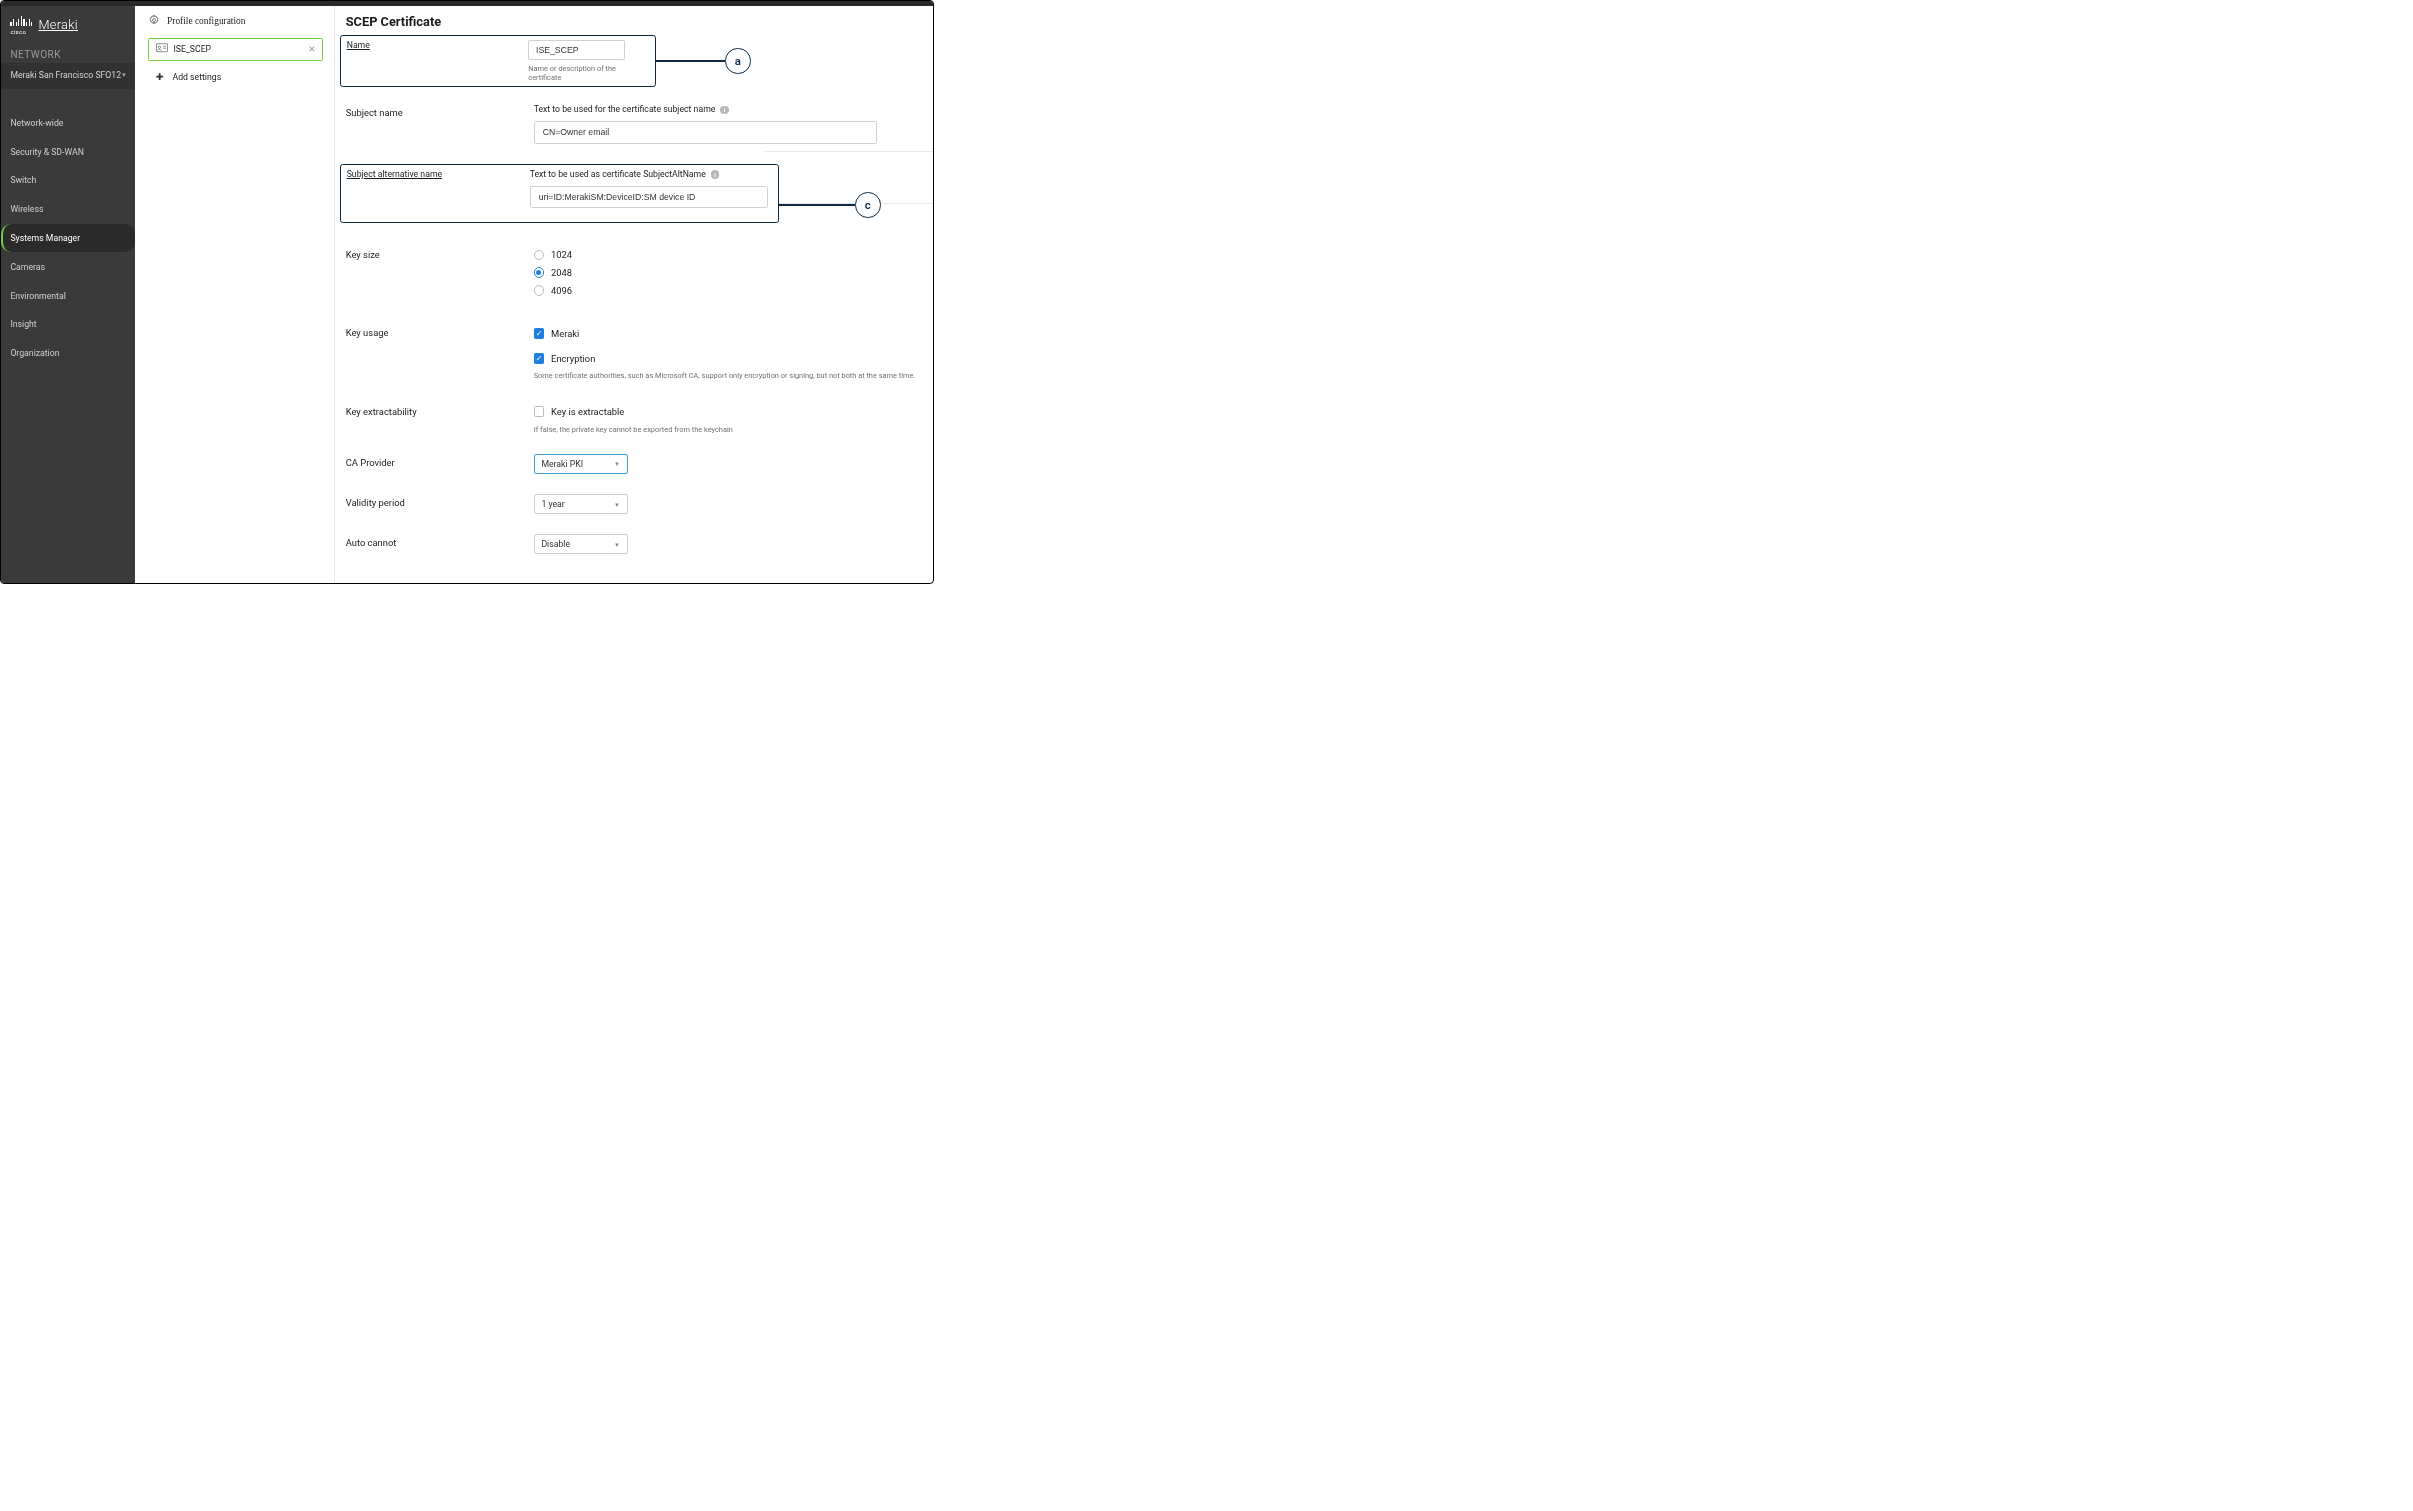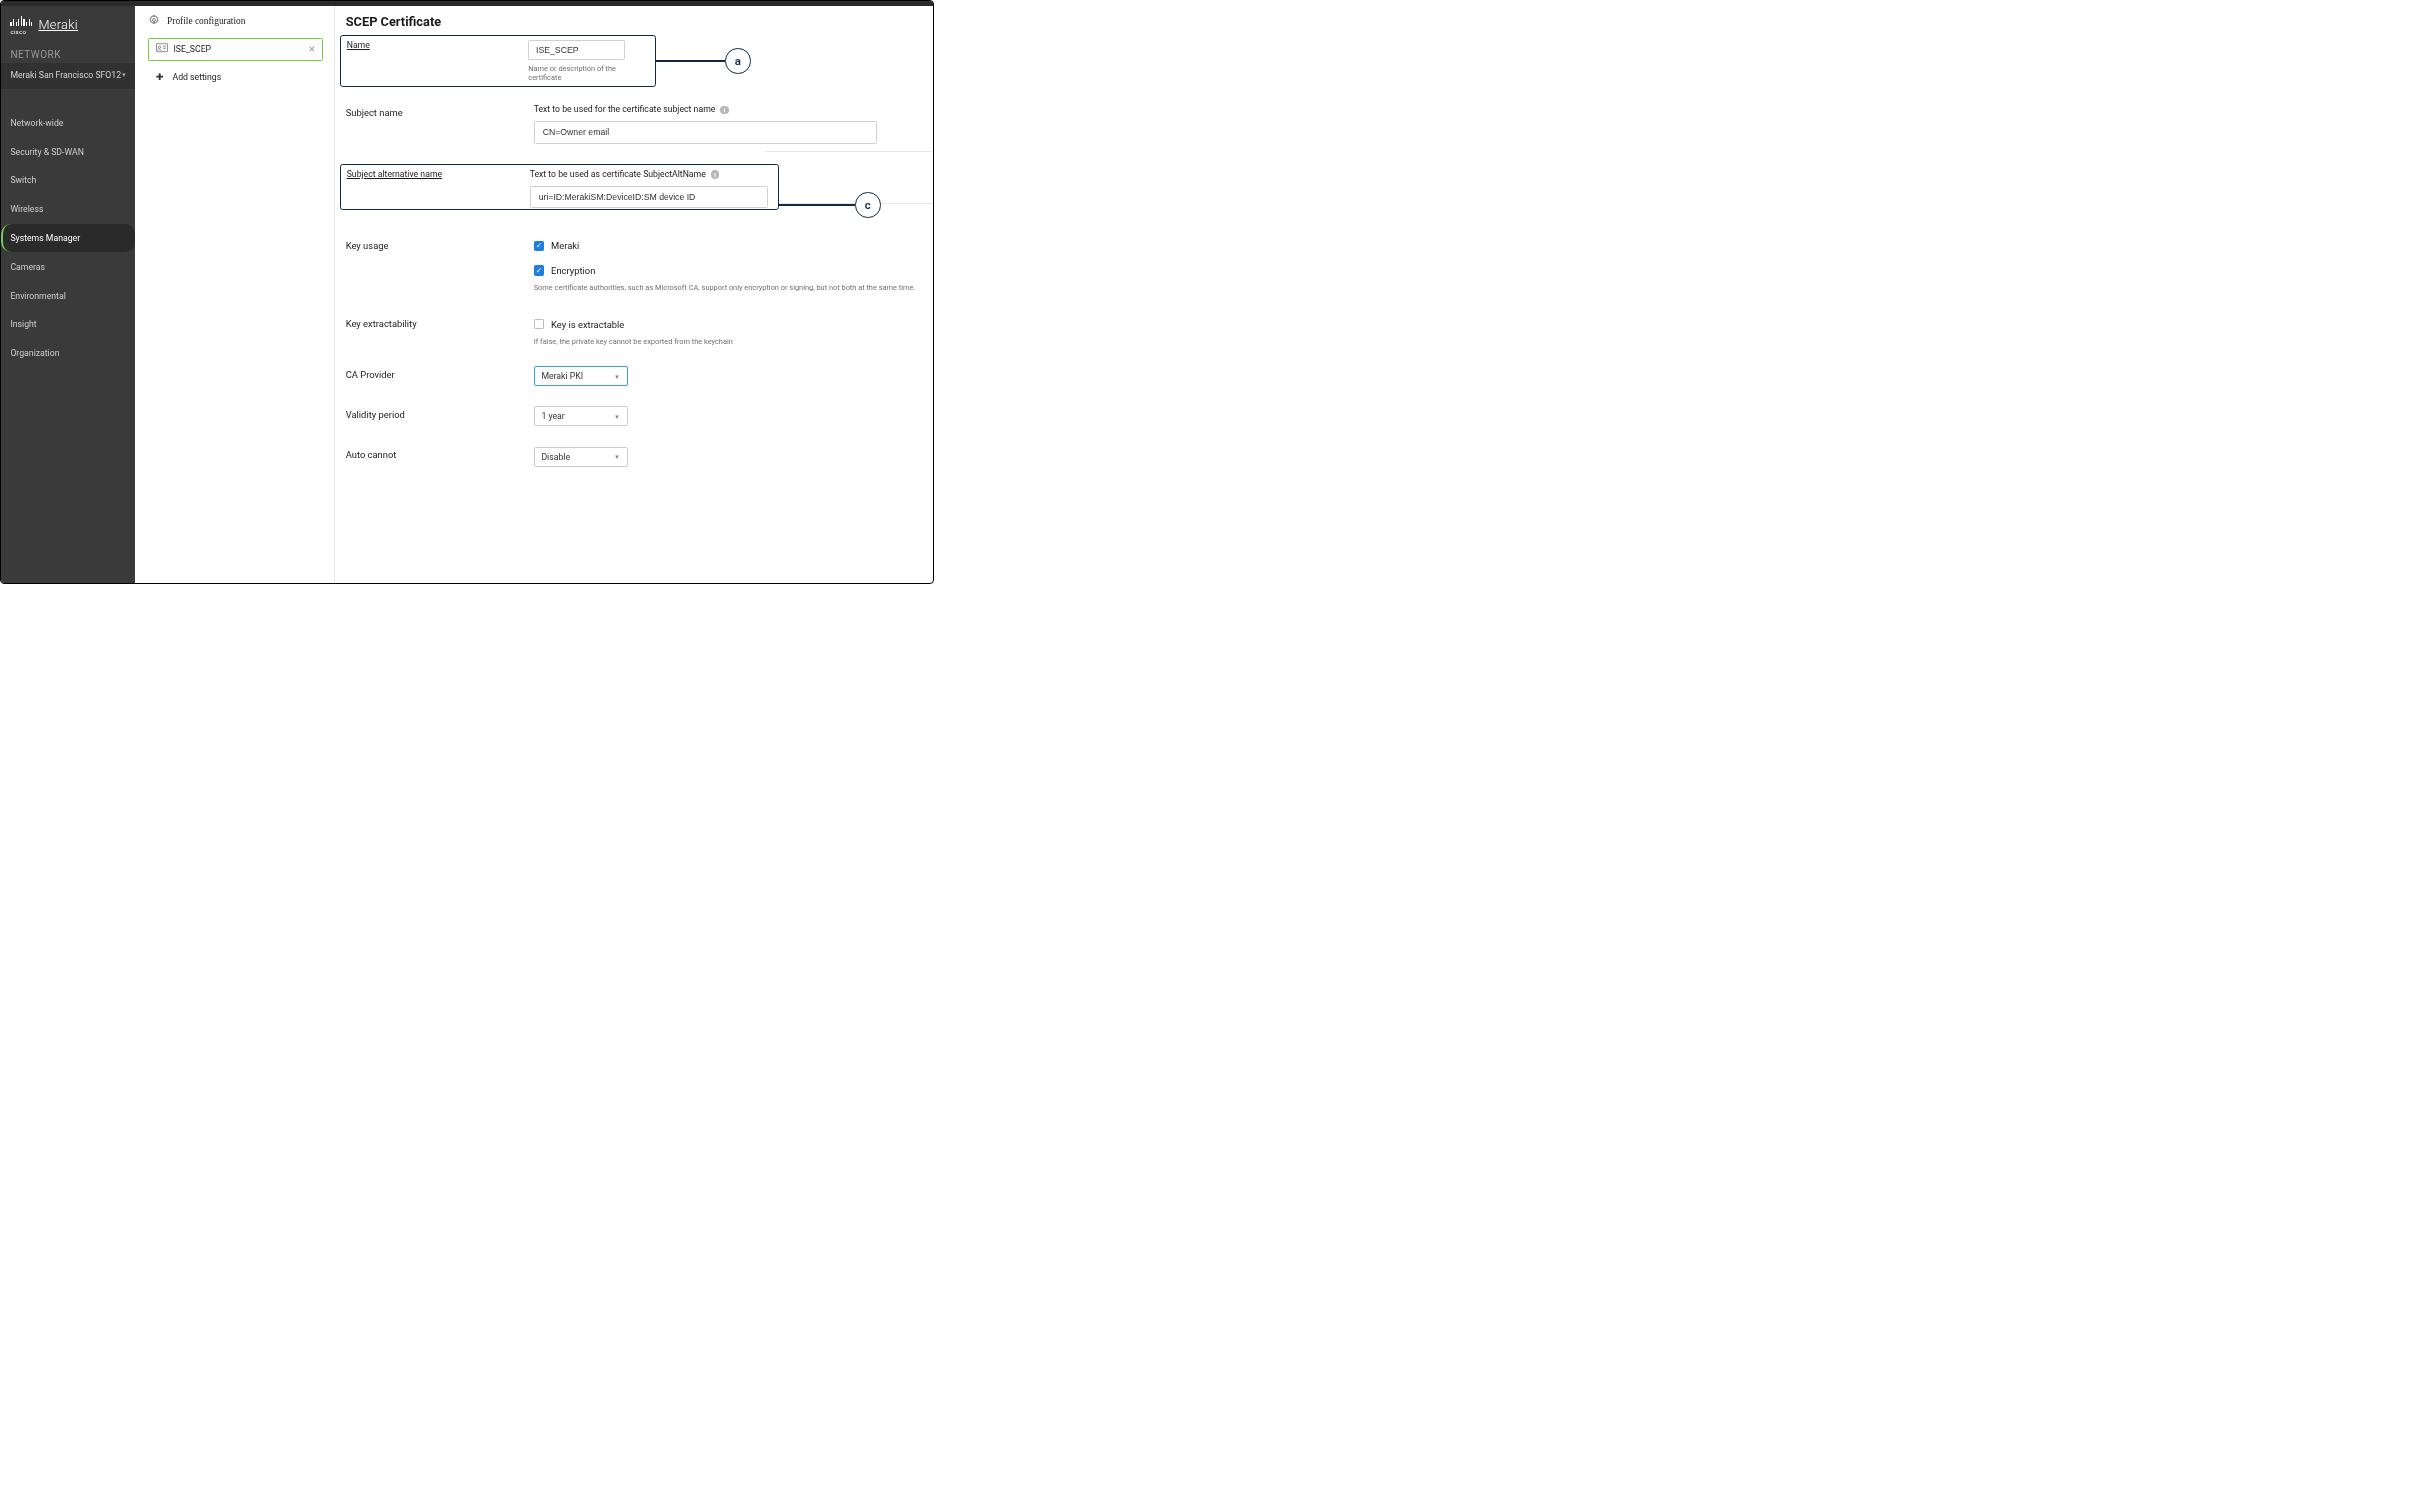--- a/index.html
+++ b/index.html
@@ -352,33 +352,50 @@
       <div class="label">Subject name</div>
       <div class="control">
         <div class="desc-line">
           <span>Text to be used for the certificate subject name</span>
           <span class="info-icon">i</span>
         </div>
         <input class="text-input wide" value="CN=Owner email" style="">
       </div>
     </div>
 
-    <div class="box box-wide" style="margin-top:14.8px;padding-bottom:1px;position:relative;z-index:2;background:#fff;">
+    <div class="box box-wide" style="margin-top:14.8px;padding-bottom:14px;position:relative;z-index:2;background:#fff;">
       <div class="inbox">
         <div class="label">Subject alternative name</div>
         <div class="control">
           <div class="desc-line">
             <span>Text to be used as certificate SubjectAltName</span>
             <span class="info-icon">i</span>
           </div>
           <input class="text-input wide" style="width: 238px;" value="uri=ID:MerakiSM:DeviceID:SM device ID">
         </div>
       </div>
     </div>
 
+    <div class="field" style="padding-top:16px;">
+      <div class="label">Key size</div>
+      <div class="control">
+        <div class="radio-row">
+          <span class="radio"></span>
+          <span>1024</span>
+        </div>
+        <div class="radio-row">
+          <span class="radio checked"></span>
+          <span>2048</span>
+        </div>
+        <div class="radio-row">
+          <span class="radio"></span>
+          <span>4096</span>
+        </div>
+      </div>
+    </div>
 
     <div class="field" style="padding-top:20px;">
       <div class="label">Key usage</div>
       <div class="control">
         <div class="check-row">
           <span class="checkbox checked">✓</span>
           <span>Meraki</span>
         </div>
         <div class="check-row" style="margin-top:6.7px;">
           <span class="checkbox checked">✓</span>

